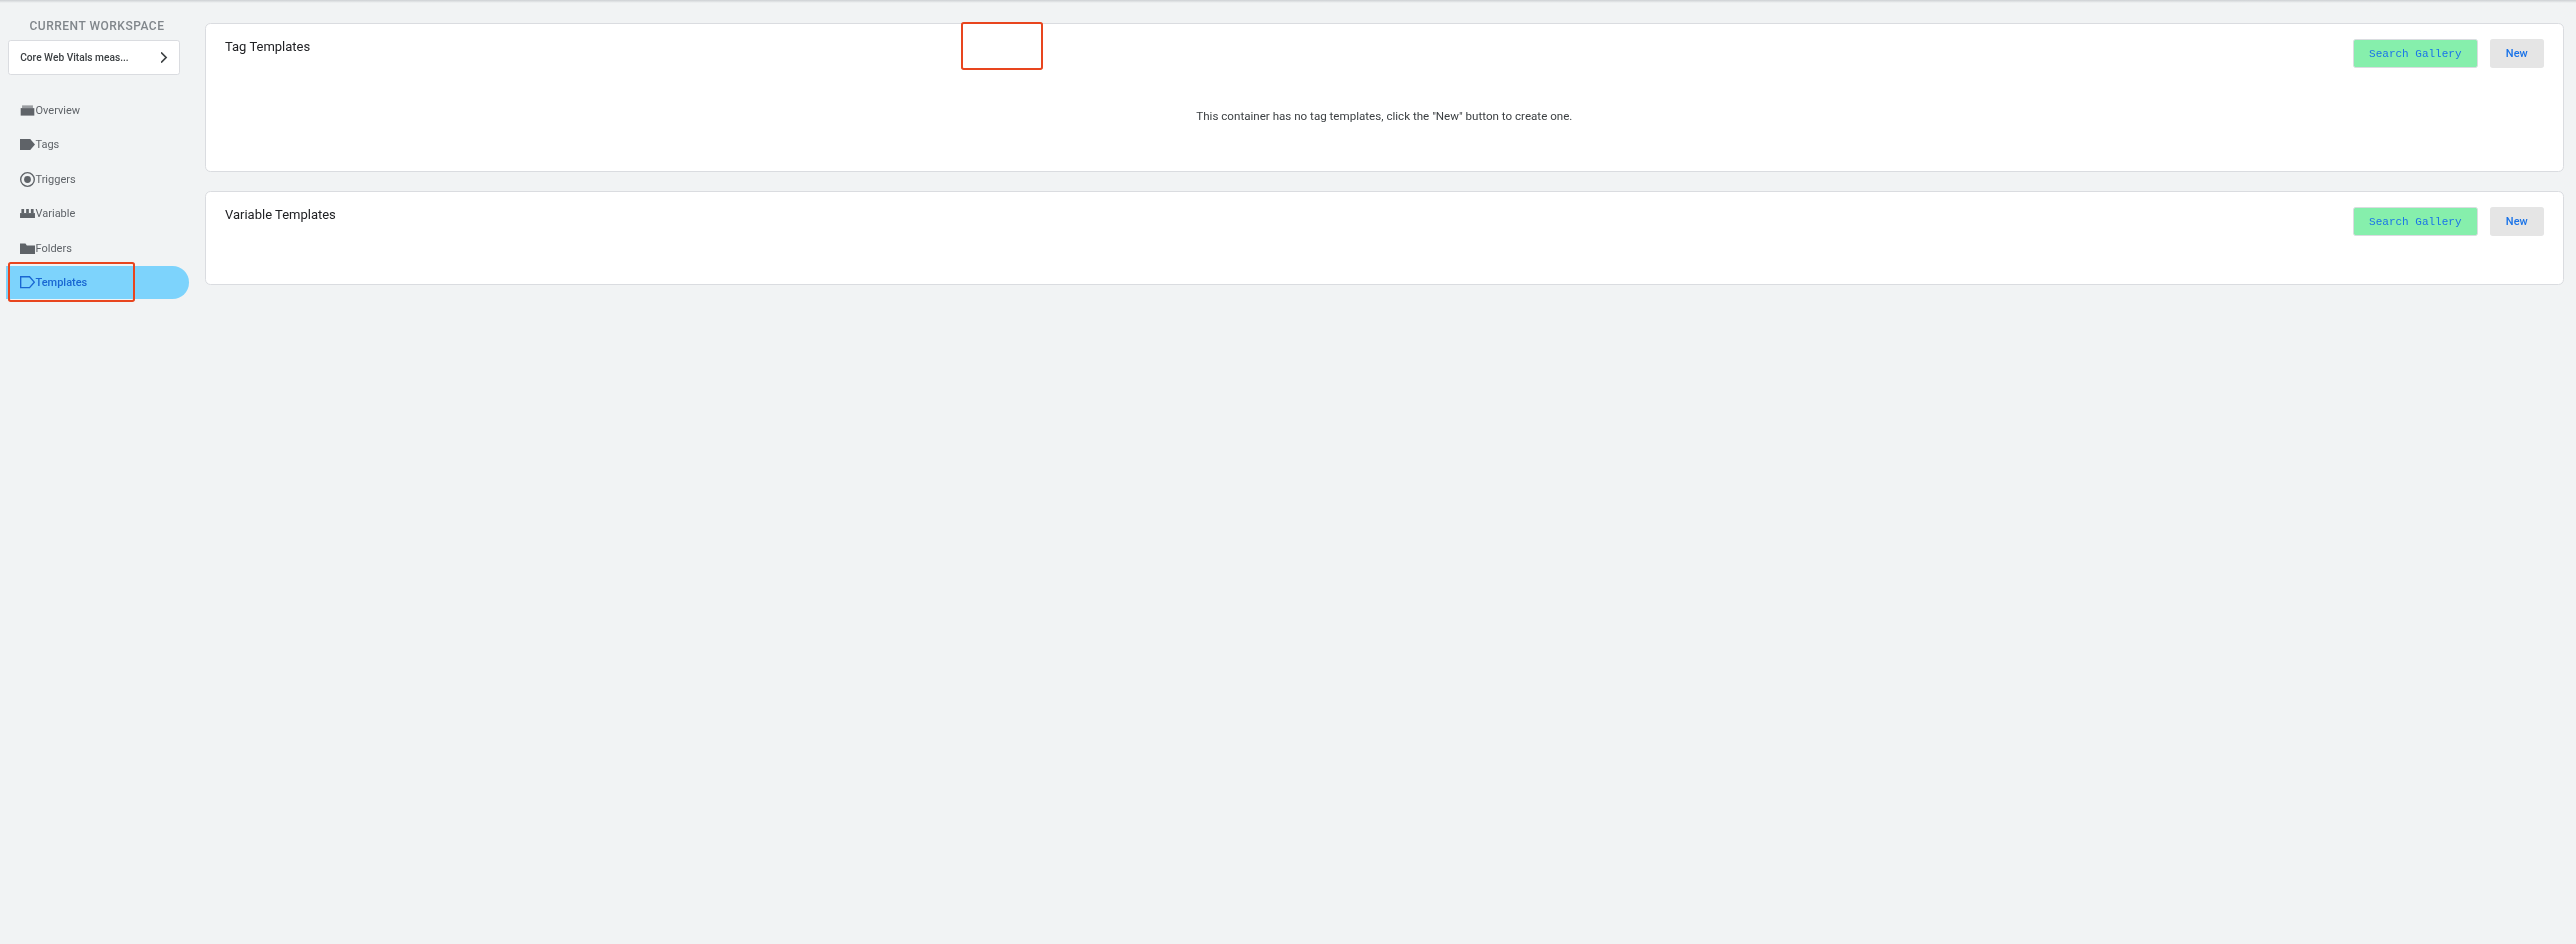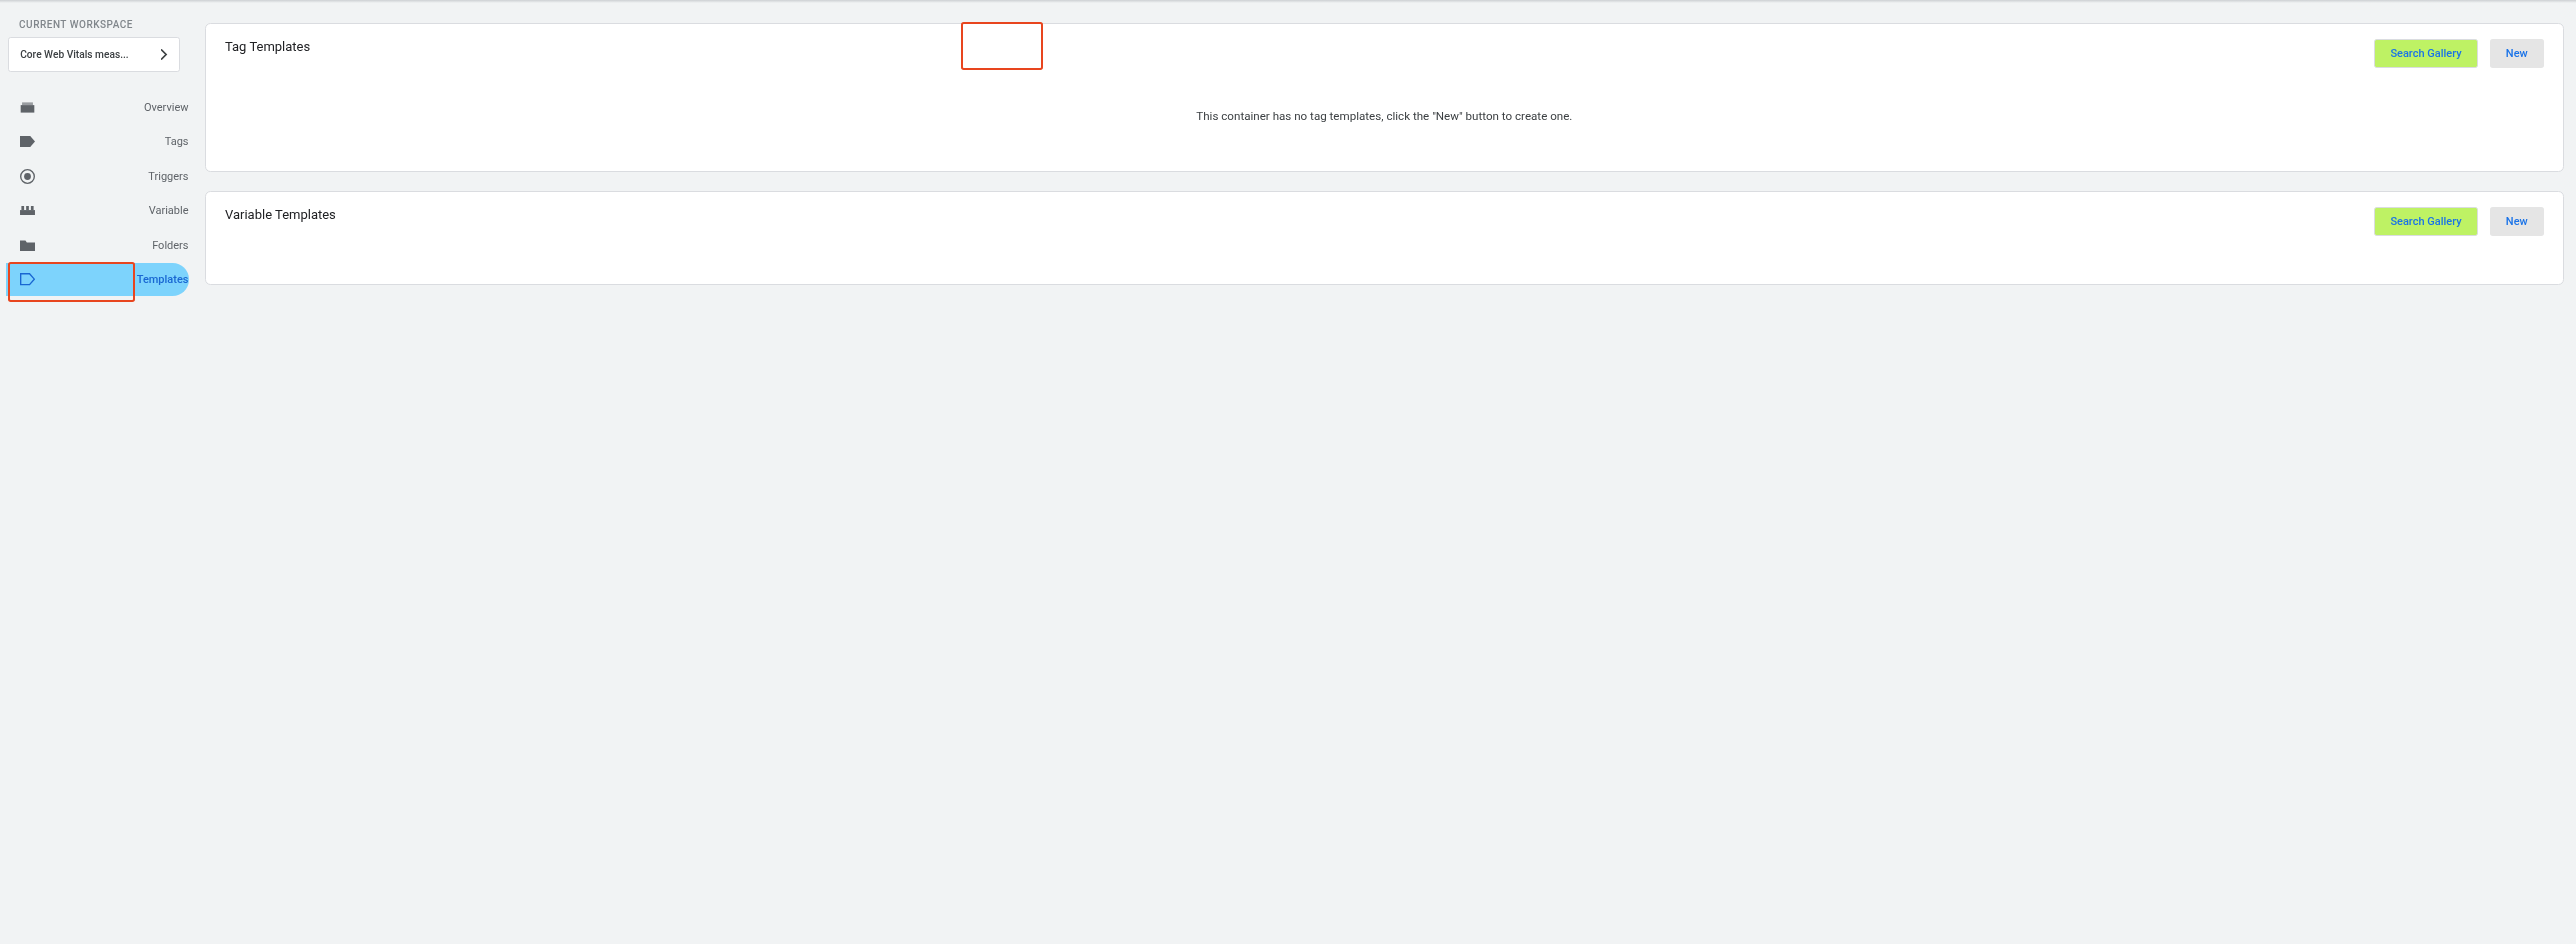--- a/index.html
+++ b/index.html
@@ -32,25 +32,26 @@
     padding-top: 8.2px;
   }
 
   
   .sidebar {
     width: 194px;
     flex-shrink: 0;
     padding: 11px 5.5px 11px 5.5px;
   }
   .ws-label {
-    font-size: 10px;
+    font-size: 12px;
     letter-spacing: 0.5px;
     color: #80868b;
     padding: 0 13.6px 6.8px 13.6px;
     font-weight: 500;
+    text-align: center;
   }
   .ws-select {
     margin: 0 8.2px 19px 2.7px;
     background: #fff;
     border: 0.7px solid #dadce0;
     border-radius: 2.7px;
     height: 35px;
     display: flex;
     align-items: center;
     justify-content: space-between;
@@ -74,24 +75,22 @@
 
   .nav { display: flex; flex-direction: column; gap: 1.4px; }
   .nav-item {
     display: flex;
     align-items: center;
     height: 33px;
     padding-left: 13.6px;
     border-top-right-radius: 16.4px;
     border-bottom-right-radius: 16.4px;
     cursor: pointer;
-    gap: 15px;
     color: #5f6368;
     font-size: 11px;
-    justify-content: space-between;
   }
   .nav-item .icon {
     width: 16.4px; height: 16.4px;
     display: flex; align-items: center; justify-content: center;
     color: #5f6368;
   }
   .nav-item.active {
     background: #7dd3fc;
     color: #1967d2;
     font-weight: 500;
@@ -157,23 +156,24 @@
     padding: 0 15px;
     border-radius: 2.7px;
     font-size: 11px;
     display: flex;
     align-items: center;
     cursor: pointer;
     border: 0.7px solid transparent;
     font-weight: 500;
   }
   .btn-outline {
-    background: #bef264;
+    background: #86efac;
     color: #1a73e8;
     border-color: #dadce0;
+    font-family: Liberation Mono, monospace;
   }
   .btn-filled {
     background: #e5e5e5;
     color: #1a73e8;
   }
   .empty-text {
     text-align: center;
     color: #3c4043;
     font-size: 11.6px;
     padding-top: 41px;

